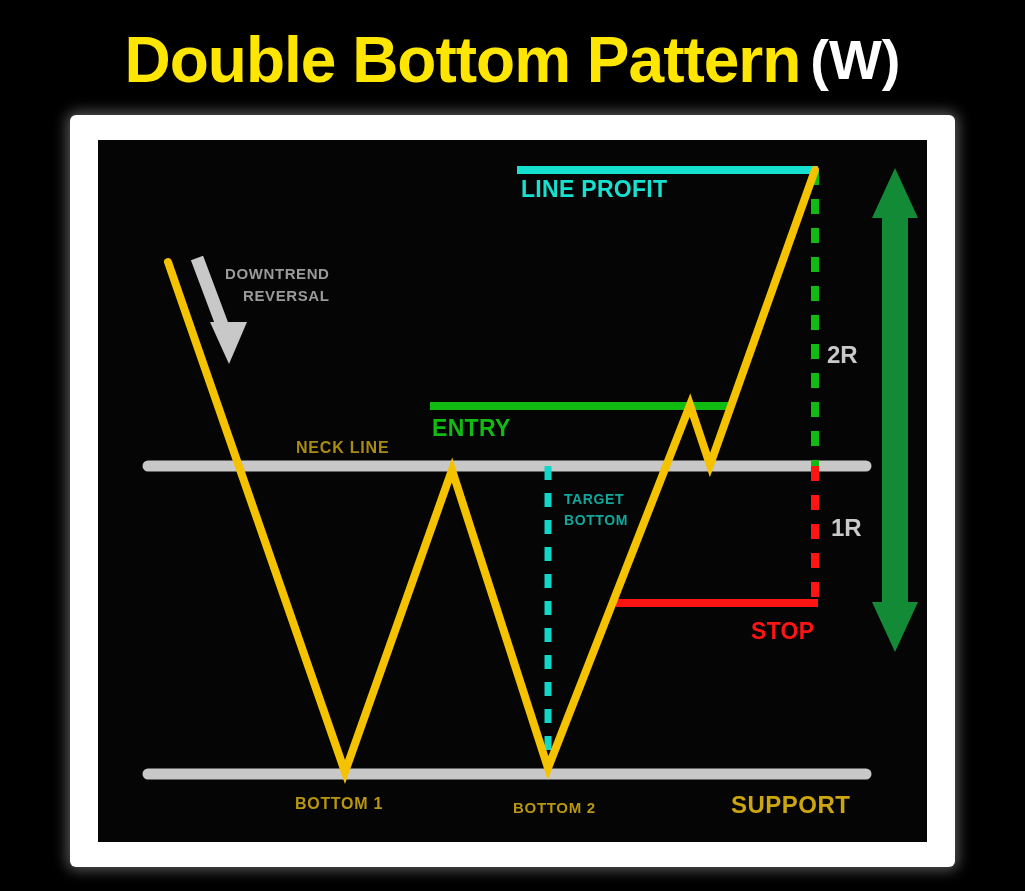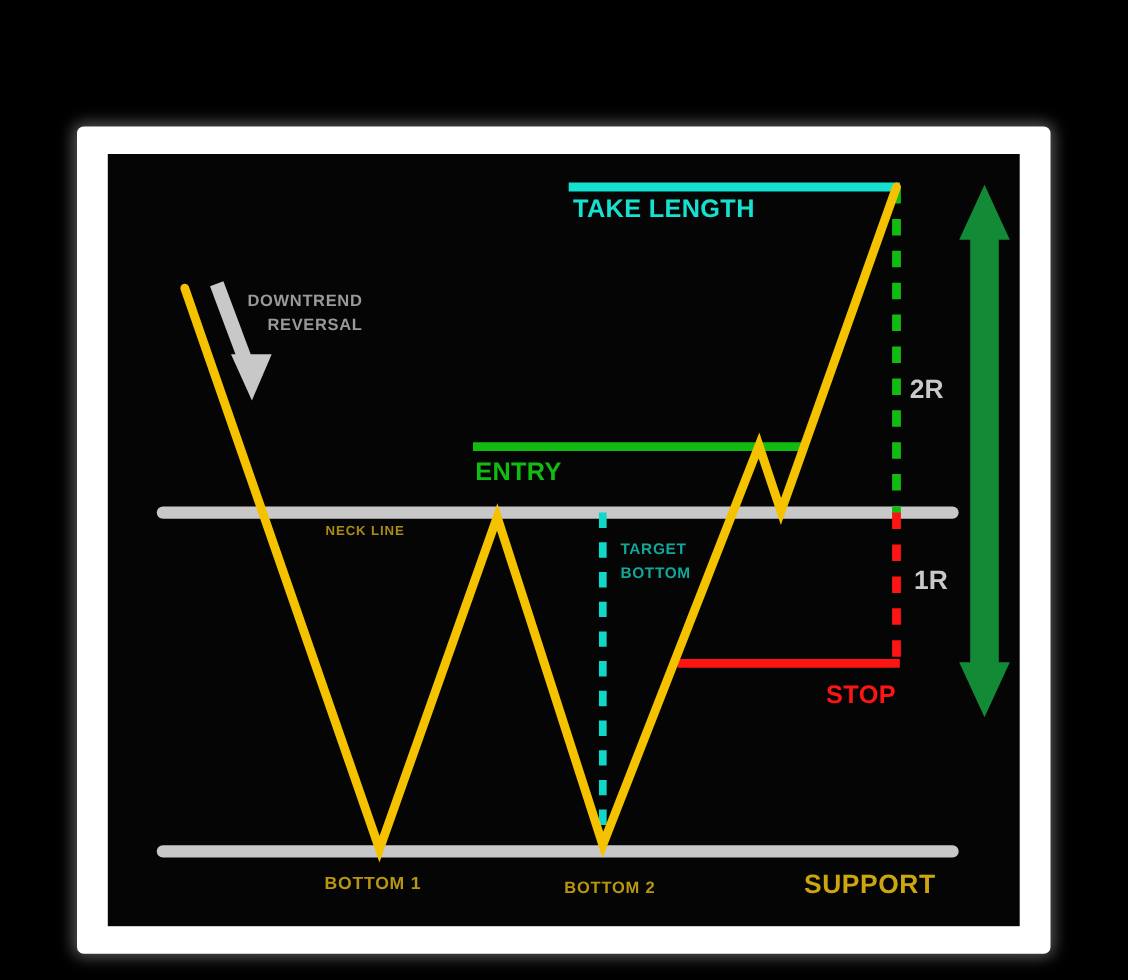--- a/index.html
+++ b/index.html
@@ -24,34 +24,38 @@
 
   #svg-layer{position:absolute;left:0;top:0;width:1025px;height:891px;pointer-events:none;}
 
   
   .lbl{position:absolute;white-space:nowrap;font-weight:bold;line-height:1;}
 
   #lbl-downtrend{left:225px;top:263px;color:#9a9a9a;font-size:15px;letter-spacing:.6px;
                  text-align:right;line-height:1.45;}
   #lbl-takeprofit{left:521px;top:178px;color:#16e0cf;font-size:23px;letter-spacing:.3px;}
   #lbl-entry{left:432px;top:371px;color:#11bb11;font-size:23px;letter-spacing:.3px;margin-top:46px;}
-  #lbl-neckline{left:296px;top:440px;color:#a98c14;font-size:12px;letter-spacing:.8px;margin-top:36px;}
+  #lbl-neckline{left:296px;top:440px;color:#a98c14;font-size:16px;letter-spacing:.8px;}
   #lbl-target{left:564px;top:489px;color:#12a79b;font-size:14px;letter-spacing:.6px;line-height:1.5;}
   #lbl-stop{left:751px;top:620px;color:#ff1414;font-size:23px;letter-spacing:.3px;text-align:center;}
   #lbl-2r{left:827px;top:303px;color:#c9c9c9;font-size:24px;margin-top:40px;}
   #lbl-1r{left:831px;top:516px;color:#c9c9c9;font-size:24px;}
   #lbl-bottom1{left:295px;top:796px;color:#b8960f;font-size:16px;letter-spacing:.7px;}
   #lbl-bottom2{left:513px;top:800px;color:#b8960f;font-size:15px;letter-spacing:.7px;}
   #lbl-support{left:731px;top:793px;color:#cda60f;font-size:24px;letter-spacing:.5px;}
 </style>
 </head>
 <body>
 
 <div id="root">
 
+  <div id="title-bar">
+    <span id="title-main">Double Bottom Pattern</span>
+    <span id="title-suffix">(W)</span>
+  </div>
 
   <div id="chart-frame">
     <div id="chart-inner"></div>
   </div>
 
   <svg id="svg-layer" viewBox="0 0 1025 891" xmlns="http://www.w3.org/2000/svg">
 
     <line x1="148" y1="774" x2="866" y2="774" stroke="#c8c8c8" stroke-width="11" stroke-linecap="round"></line>
 
     <line x1="148" y1="466" x2="866" y2="466" stroke="#c8c8c8" stroke-width="11" stroke-linecap="round"></line>
@@ -80,21 +84,21 @@
       <polygon points="872,218 918,218 895,168" fill="#138a35"></polygon>
       <polygon points="872,602 918,602 895,652" fill="#138a35"></polygon>
     </g>
   </svg>
 
   <div class="lbl" id="lbl-downtrend">
     <div>DOWNTREND</div>
     <div>REVERSAL</div>
   </div>
 
-  <div class="lbl" id="lbl-takeprofit">TAKE LENGTH</div>
+  <div class="lbl" id="lbl-takeprofit">LINE PROFIT</div>
 
   <div class="lbl" id="lbl-entry">ENTRY</div>
 
   <div class="lbl" id="lbl-neckline">NECK LINE</div>
 
   <div class="lbl" id="lbl-target">
     <div>TARGET</div>
     <div>BOTTOM</div>
   </div>
 

